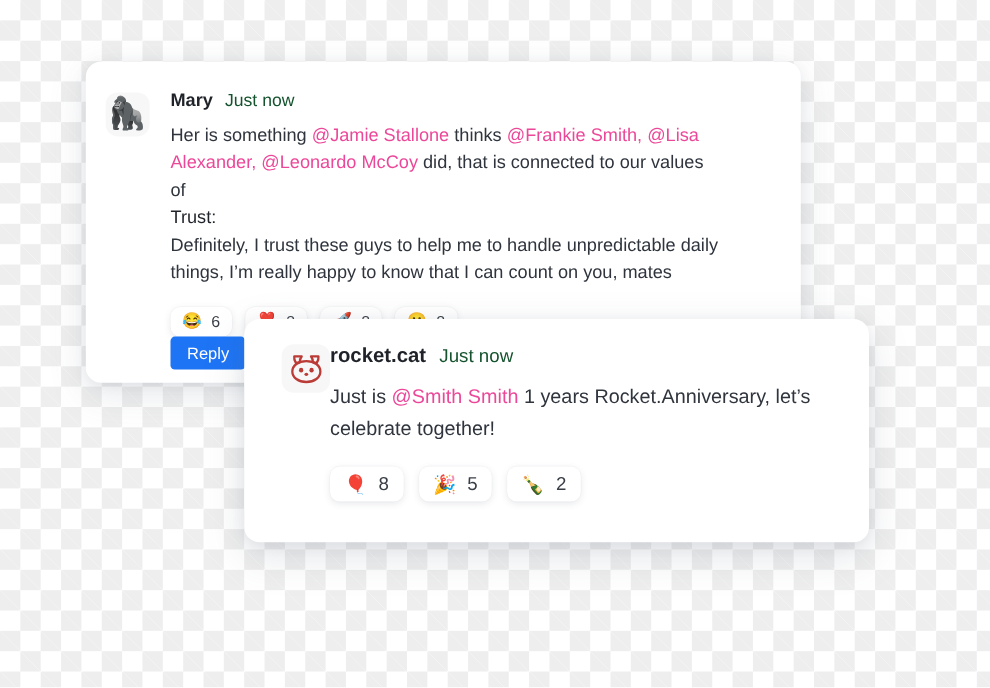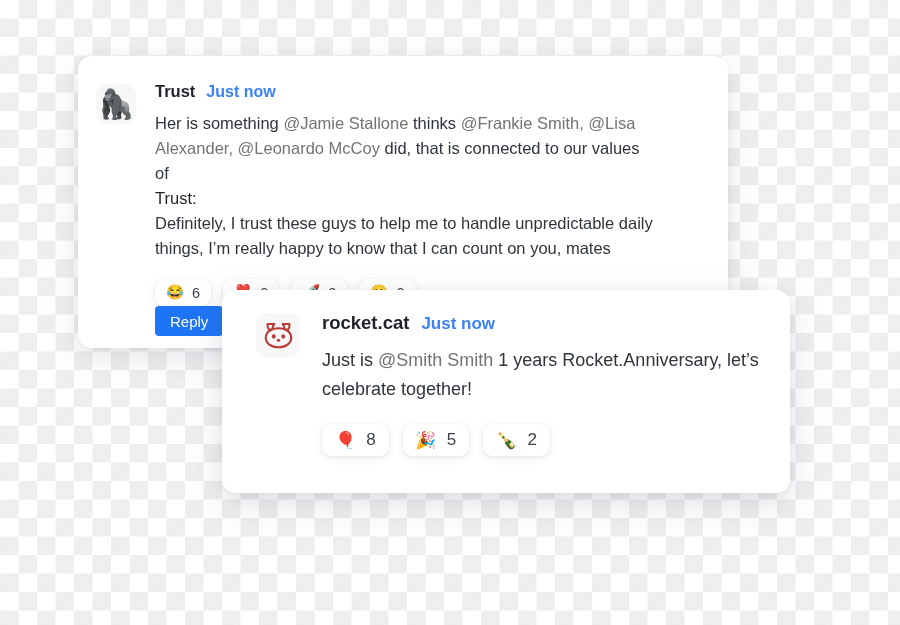--- a/index.html
+++ b/index.html
@@ -84,38 +84,38 @@
     height: 44px;
     margin-top: 1px;
   }
 
   .msg-body {
     flex: 1 1 auto;
     min-width: 0;
   }
 
   #card-kudos .msg-body { margin-left: 19px; }
-  #card-rocketcat .msg-body { margin-left: 22px; }
+  #card-rocketcat .msg-body { }
 
   .msg-head {
     display: flex;
     align-items: baseline;
     white-space: nowrap;
   }
 
   .author {
     font-weight: bold;
     color: #1f2329;
   }
   #author-kudos { font-size: 16.5px; }
   #author-rocketcat { font-size: 18.5px; }
 
   .timestamp {
-    color: #3b82f6;
-    font-weight: bold;
+    color: #14532d;
+    font-weight: normal;
   }
   #timestamp-kudos { font-size: 16px; margin-left: 11px; }
   #timestamp-rocketcat { font-size: 17px; margin-left: 12px; }
 
   .msg-text {
     color: #2f343d;
   }
   #text-kudos {
     font-size: 16.5px;
     line-height: 25px;
@@ -123,21 +123,21 @@
     max-width: 500px;
   }
   #text-rocketcat {
     font-size: 18px;
     line-height: 29px;
     margin-top: 12px;
     max-width: 440px;
   }
 
   .mention {
-    color: #737373;
+    color: #ec4899;
   }
   .bold-line {
     font-weight: normal;
     color: #1f2329;
   }
 
   .reactions {
     display: flex;
     align-items: center;
   }
@@ -198,21 +198,21 @@
 <div class="card" id="card-kudos">
   <div class="msg-row">
 
     <div class="avatar" id="avatar-kudos">
       <span class="glyph">🦍</span>
     </div>
 
     <div class="msg-body">
 
       <div class="msg-head">
-        <span class="author" id="author-kudos">Trust</span>
+        <span class="author" id="author-kudos">Mary</span>
         <span class="timestamp" id="timestamp-kudos">Just now</span>
       </div>
 
       <div class="msg-text" id="text-kudos"><span>Her is something </span><span class="mention">@Jamie Stallone</span><span> thinks </span><span class="mention">@Frankie Smith, @Lisa Alexander, @Leonardo McCoy</span><span> did, that is connected to our values of</span><br><span class="bold-line">Trust:</span><br><span>Definitely, I trust these guys to help me to handle unpredictable daily things, I’m really happy to know that I can count on you, mates</span></div>
 
       <div class="reactions" id="reactions-kudos">
           <div class="chip">
             <span class="chip-emoji">😂</span>
             <span class="chip-count">6</span>
           </div>

